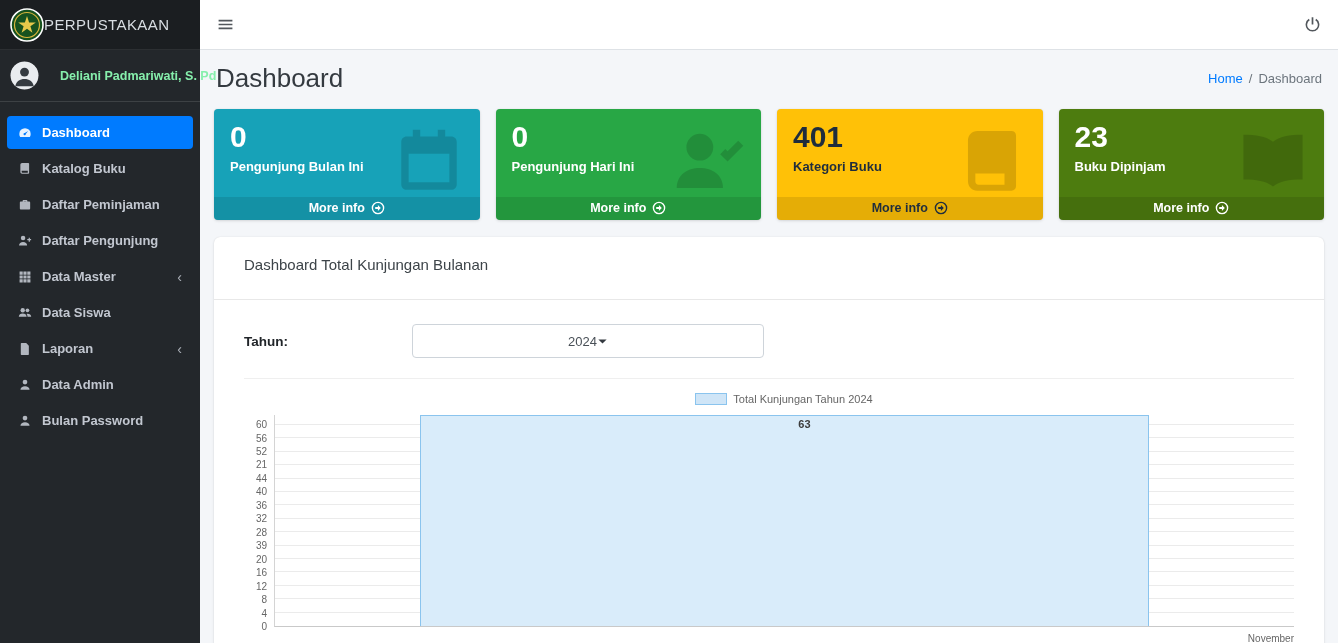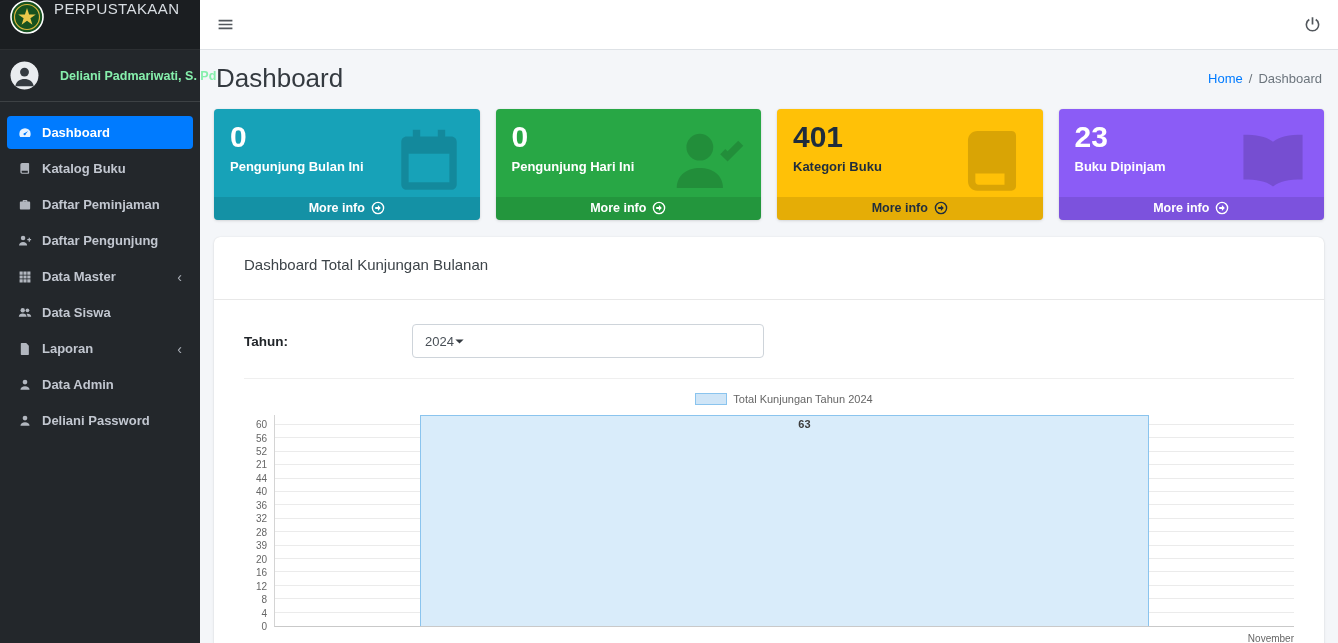--- a/index.html
+++ b/index.html
@@ -10,21 +10,21 @@
     background:#f4f6f9; color:#212529;
   }
   .app { display:flex; width:100%; height:100%; }
 
   
   .sidebar {
     width:200px; flex-shrink:0; background:#23272b;
     display:flex; flex-direction:column;
   }
   .brand {
-    height:50px; display:flex; align-items:flex-start; gap:10px;
+    height:50px; display:flex; align-items:center; 
     padding:0 10px; background:#1b1e21;
     border-bottom:1px solid rgba(255,255,255,.08);
   }
   .brand-logo { width:34px; height:34px; flex-shrink:0; }
   .brand-text { color:#d8dde2; font-size:15px; letter-spacing:.4px; }
   .user-panel {
     display:flex; align-items:center; gap:9px;
     padding:11px 10px; border-bottom:1px solid rgba(255,255,255,.12);
   }
   .avatar { width:29px; height:29px; border-radius:50%; overflow:hidden; flex-shrink:0; }
@@ -66,21 +66,21 @@
   
   .boxes { display:grid; grid-template-columns:repeat(4,1fr); gap:16px; margin-bottom:17px; }
   .small-box {
     border-radius:4px; overflow:hidden; position:relative;
     box-shadow:0 0 1px rgba(0,0,0,.12), 0 1px 3px rgba(0,0,0,.12);
     color:#ffffff;
   }
   .small-box.bg-info    { background:#17a2b8; }
   .small-box.bg-success { background:#28a745; }
   .small-box.bg-warning { background:#ffc107; color:#1f2d3d; }
-  .small-box.bg-danger  { background:#8b5cf6; }
+  .small-box.bg-danger  { background:#4d7c0f; }
   .sb-inner { padding:11px 16px 18px 16px; min-height:88px; }
   .sb-value { margin:0; font-size:30px; font-weight:700; line-height:1.1; }
   .sb-label { margin:6px 0 0 0; font-size:13px; font-weight:700; }
   .sb-icon {
     position:absolute; right:14px; top:16px; width:74px; height:74px; z-index:0;
   }
   .sb-icon svg { width:100%; height:100%; fill:rgba(0,0,0,0.15); }
   .more-info {
     position:relative; z-index:1;
     display:flex; align-items:center; justify-content:center; gap:6px;
@@ -98,21 +98,21 @@
   }
   .card-header {
     padding:19px 30px 26px 30px; font-size:15px; color:#3d4449;
     border-bottom:1px solid rgba(0,0,0,.09);
   }
   .card-body { padding:24px 30px 26px 30px; }
   .year-row { display:flex; align-items:center; }
   .year-label { width:168px; font-size:13.5px; font-weight:700; color:#212529; }
   .year-select {
     width:352px; height:34px; border:1px solid #ced4da; border-radius:4px;
-    background:#fff; display:flex; align-items:center; justify-content:flex-start;
+    background:#fff; display:flex; align-items:center; justify-content:center;
     padding:0 12px; font-size:13px; color:#495057; cursor:pointer;
   }
   .year-select svg { width:11px; height:11px; fill:#343a40; }
   .card-hr { border:none; border-top:1px solid #efefef; margin:20px 0 14px 0; }
 
   
   .legend {
     display:flex; align-items:center; justify-content:center; gap:6px;
     margin:4px 0 10px 30px; font-size:11px; color:#666; cursor:pointer;
   }
@@ -238,21 +238,21 @@
         </span>
         <span>Data Admin</span>
       </a>
       <a class="menu-item">
         <span class="mi-icon">
           <svg viewBox="0 0 16 16">
               <circle cx="8" cy="4.7" r="2.7"></circle>
               <path d="M2.8 13.4c0-2.6 2.3-4.1 5.2-4.1s5.2 1.5 5.2 4.1H2.8z"></path>
             </svg>
         </span>
-        <span>Deliani Password</span>
+        <span>Bulan Password</span>
       </a>
     </nav>
   </aside>
 
   <div class="main">
 
     <header class="navbar">
       <span class="nav-icon">
         <svg viewBox="0 0 16 16">
             <path d="M1.5 3.6h13v1.6h-13zM1.5 7.2h13v1.6h-13zM1.5 10.8h13v1.6h-13z"></path>

